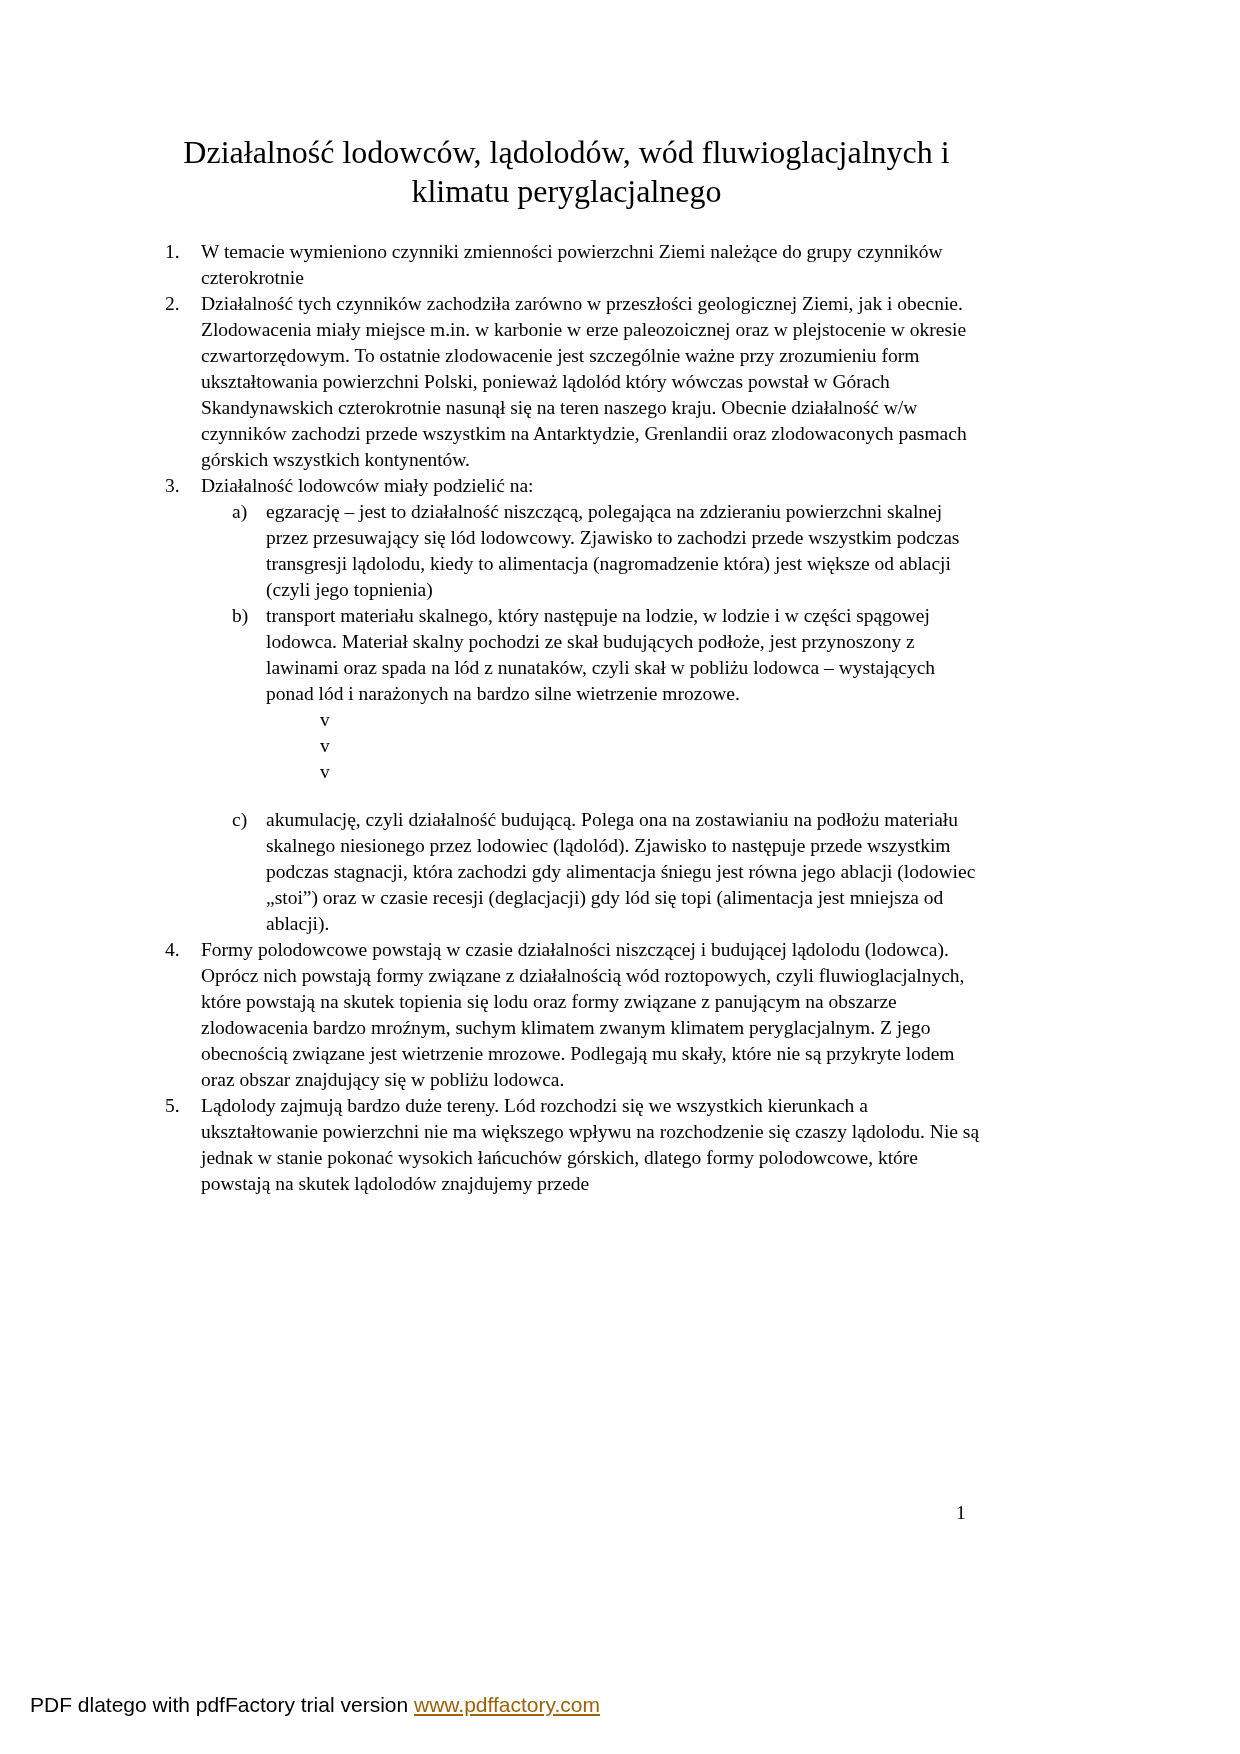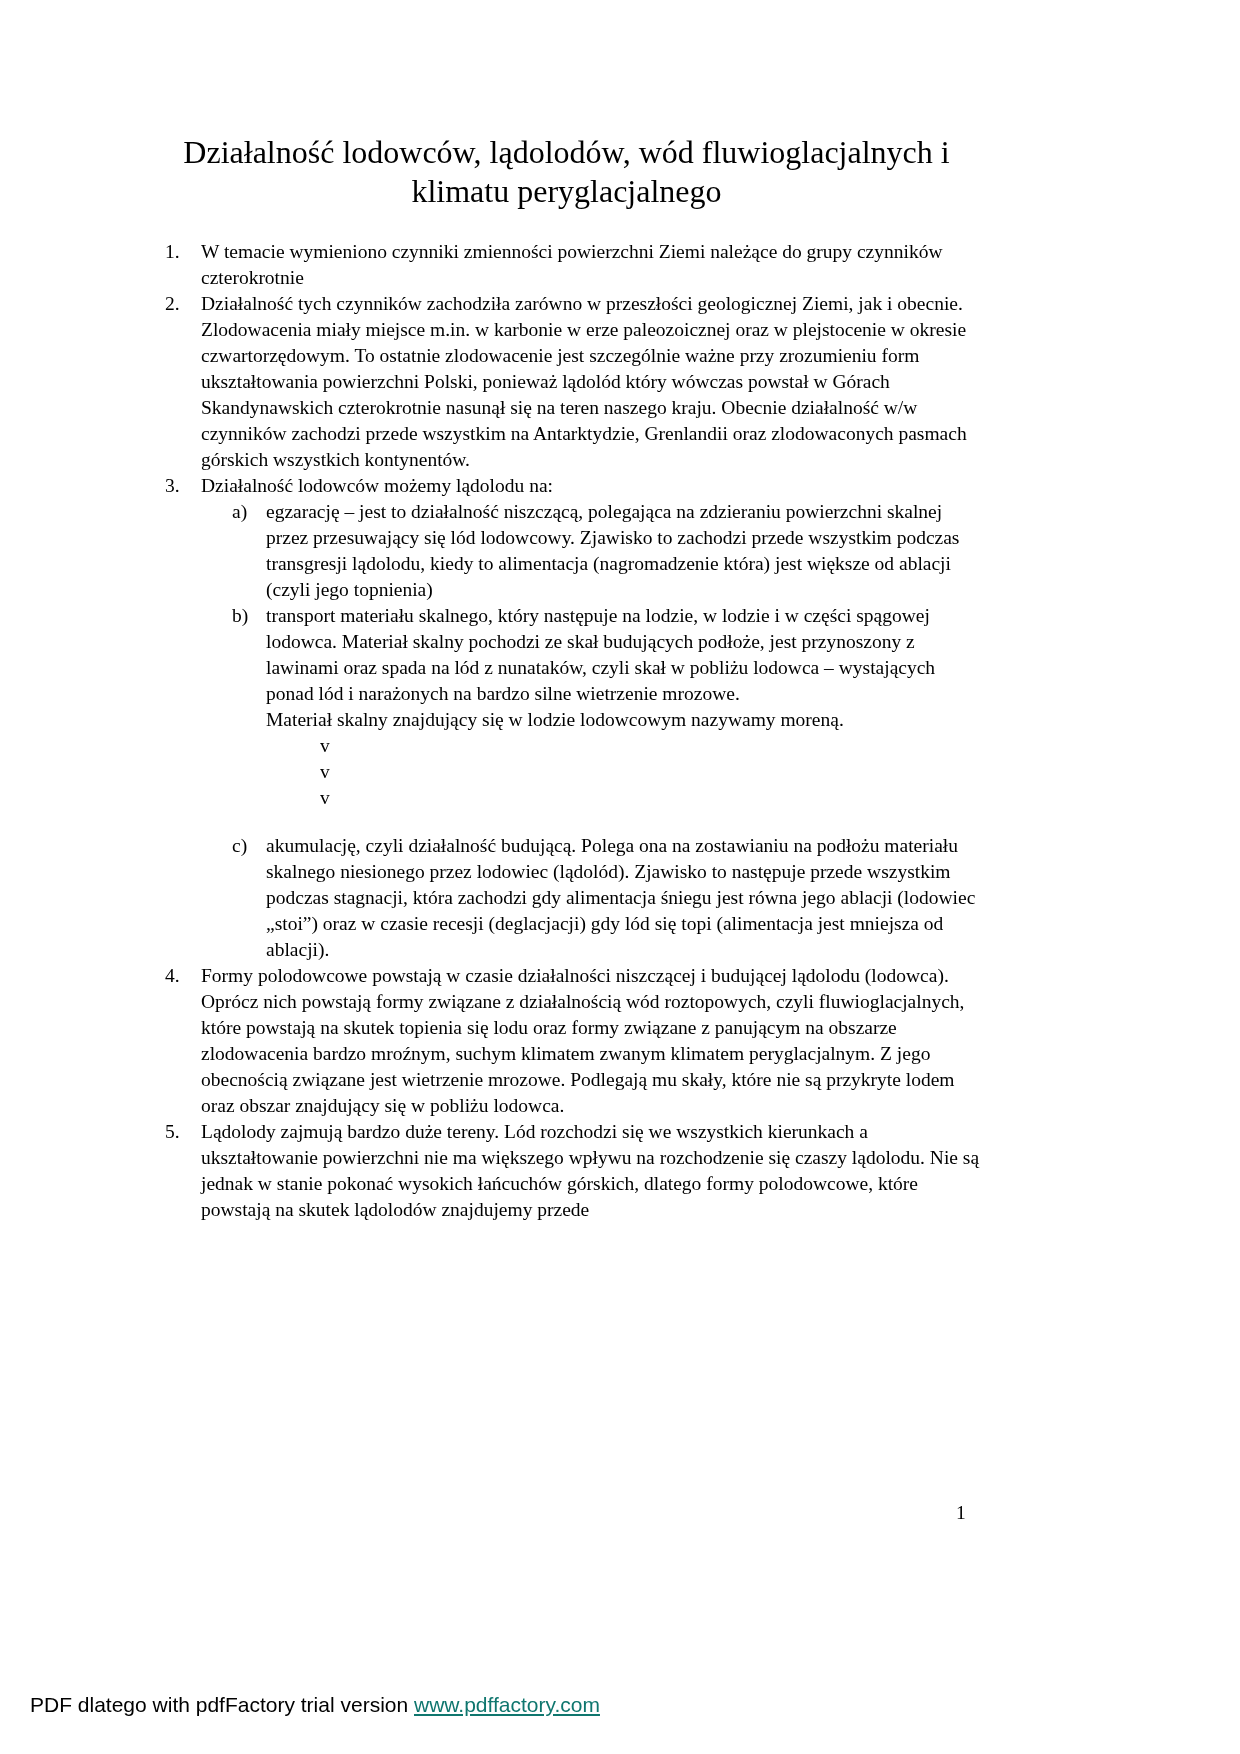--- a/index.html
+++ b/index.html
@@ -46,21 +46,21 @@
   }
   .footer {
     position: absolute;
     left: 30px;
     top: 1692px;
     font-family: "Liberation Sans", sans-serif;
     font-size: 21px;
     color: #000000;
   }
   .footer a {
-    color: #0f766e;
+    color: #a16207;
     text-decoration: underline;
     cursor: pointer;
   }
 </style>
 </head>
 <body>
 
 <div class="page">
   <div class="content">
 
@@ -71,33 +71,32 @@
       <div class="tx">W temacie wymieniono czynniki zmienności powierzchni Ziemi należące do grupy czynników czterokrotnie</div>
     </div>
 
     <div class="li l1">
       <span class="mk">2.</span>
       <div class="tx">Działalność tych czynników zachodziła zarówno w przeszłości geologicznej Ziemi, jak i obecnie. Zlodowacenia miały miejsce m.in. w karbonie w erze paleozoicznej oraz w plejstocenie w okresie czwartorzędowym. To ostatnie zlodowacenie jest szczególnie ważne przy zrozumieniu form ukształtowania powierzchni Polski, ponieważ lądolód który wówczas powstał w Górach Skandynawskich czterokrotnie nasunął się na teren naszego kraju. Obecnie działalność w/w czynników zachodzi przede wszystkim na Antarktydzie, Grenlandii oraz zlodowaconych pasmach górskich wszystkich kontynentów.</div>
     </div>
 
     <div class="li l1">
       <span class="mk">3.</span>
-      <div class="tx">Działalność lodowców możemy lądolodu na:</div>
+      <div class="tx">Działalność lodowców miały podzielić na:</div>
     </div>
 
     <div class="li l2">
       <span class="mk">a)</span>
       <div class="tx">egzarację – jest to działalność niszczącą, polegająca na zdzieraniu powierzchni skalnej przez przesuwający się lód lodowcowy. Zjawisko to zachodzi przede wszystkim podczas transgresji lądolodu, kiedy to alimentacja (nagromadzenie która) jest większe od ablacji (czyli jego topnienia)</div>
     </div>
 
     <div class="li l2">
       <span class="mk">b)</span>
       <div class="tx">
         <div>transport materiału skalnego, który następuje na lodzie, w lodzie i w części spągowej lodowca. Materiał skalny pochodzi ze skał budujących podłoże, jest przynoszony z lawinami oraz spada na lód z nunataków, czyli skał w pobliżu lodowca – wystających ponad lód i narażonych na bardzo silne wietrzenie mrozowe.</div>
-        <div>Materiał skalny znajdujący się w lodzie lodowcowym nazywamy moreną.</div>
       </div>
     </div>
 
     <div class="li l3">
       <span class="mk">v</span>
     </div>
 
     <div class="li l3">
       <span class="mk">v</span>
     </div>

